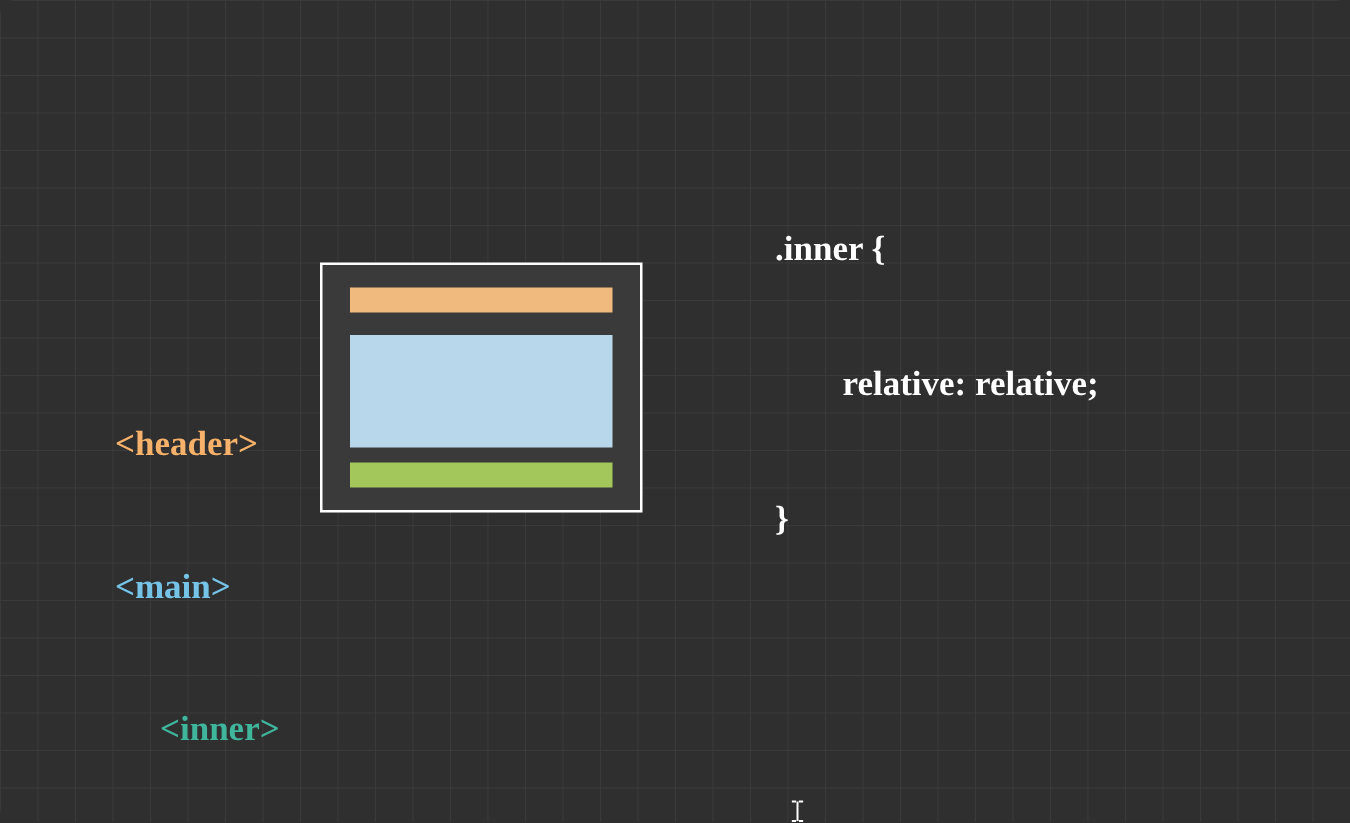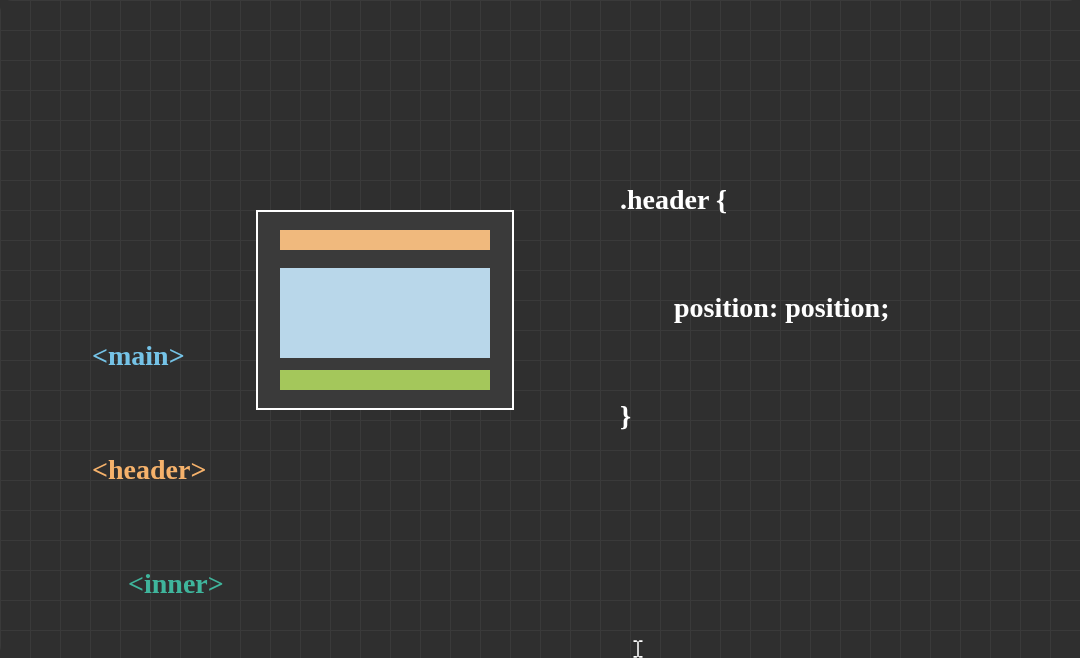--- a/index.html
+++ b/index.html
@@ -100,39 +100,39 @@
     line-height: 14px;
   }
 </style>
 </head>
 <body>
 
 <div class="canvas">
 
   <div class="html-block">
     <br>
+    <span class="ind1 c-orange">&lt;header&gt;</span>
     <span class="ind1 c-blue">&lt;main&gt;</span>
-    <span class="ind1 c-orange">&lt;header&gt;</span>
     <span class="ind2 c-teal">&lt;inner&gt;</span>
     
     
     
   </div>
 
   <div class="preview">
     <div class="header-bar"></div>
     <div class="inner-box"></div>
     <div class="footer-bar"></div>
   </div>
 
   <div class="css-block">
 
     <div class="rule">
-      <span class="sel c-white">.header {</span>
-      <span class="decl c-white">position: position;</span>
+      <span class="sel c-white">.inner {</span>
+      <span class="decl c-white">relative: relative;</span>
       <span class="close c-white">}</span>
     </div>
 
     <div class="rule">
       
       
       
       
     </div>
 

